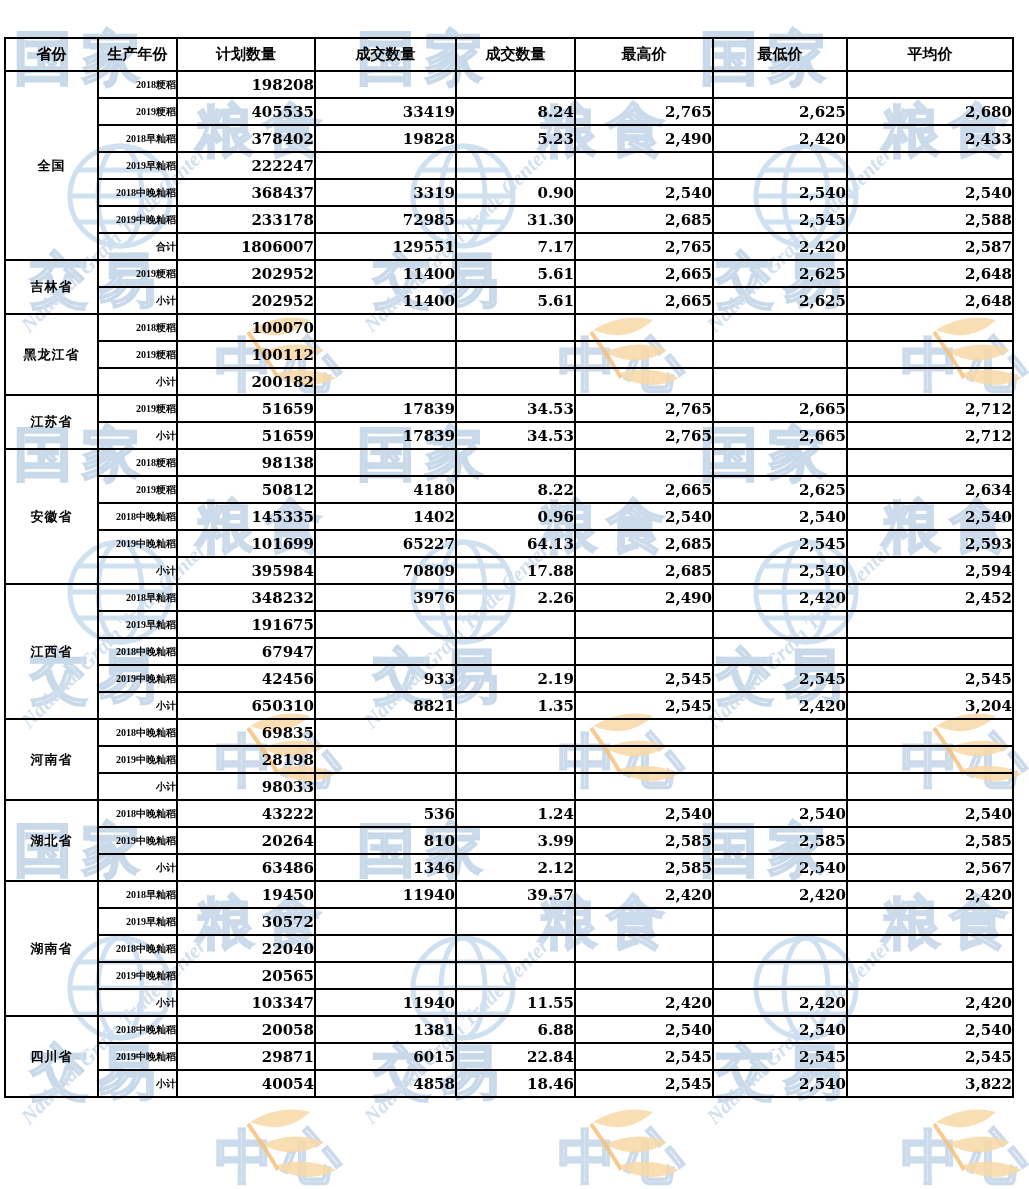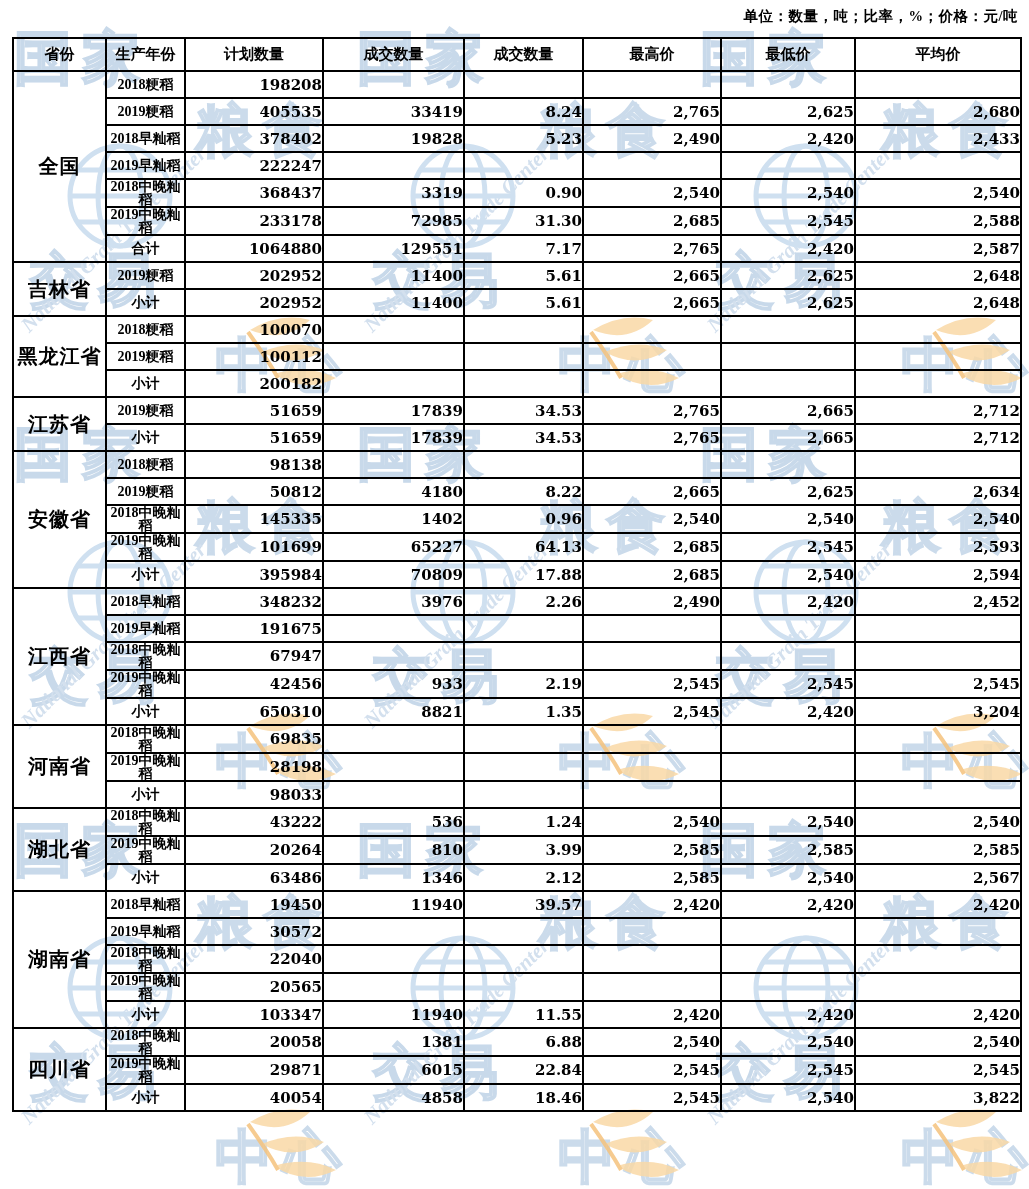--- a/index.html
+++ b/index.html
@@ -11,35 +11,35 @@
   .watermark-layer { position:absolute; left:0; top:0; width:1029px; height:1189px; z-index:0; }
   .content-layer { position:absolute; left:0; top:0; width:1029px; height:1189px; z-index:1; }
 
   .unit-note {
     position:absolute; top:7px; right:11px;
     font-size:14.5px; font-weight:bold; letter-spacing:0.5px;
     font-family:"Liberation Serif","DejaVu Serif",serif;
   }
 
   table.grain {
-    position:absolute; left:12px; top:37px;
+    position:absolute; left:4px; top:37px;
     border-collapse:collapse; table-layout:fixed;
     background:transparent;
   }
   table.grain th, table.grain td {
     border:2px solid #000; padding:0; font-weight:bold; overflow:visible;
   }
   table.grain th {
     height:31px; font-size:15px; text-align:center; vertical-align:middle;
     background:transparent;
   }
   table.grain td { height:25px; vertical-align:middle; background:transparent; }
   td.cell-num  { text-align:right; padding-right:7px; font-size:15px; font-family:"DejaVu Serif","Liberation Serif",serif; }
-  td.cell-year { text-align:center; font-size:14px; line-height:13px; word-break:break-all; }
-  td.cell-prov { text-align:center; font-size:20px; letter-spacing:1px; }
+  td.cell-year { text-align:right; font-size:10px; line-height:13px; word-break:break-all; }
+  td.cell-prov { text-align:center; font-size:13px; letter-spacing:1px; }
 </style>
 </head>
 <body>
 
 <div class="watermark-layer">
   <svg width="1029" height="1189" xmlns="http://www.w3.org/2000/svg">
     <defs>
       <pattern id="wm" width="343" height="396" patternUnits="userSpaceOnUse">
 
         <text x="14" y="78" font-size="58" font-weight="bold" fill="none" stroke="#c8d9ea" stroke-width="2" letter-spacing="10">国家</text>
@@ -63,21 +63,20 @@
           <path d="M274 374 q34 -10 62 4 q-32 16 -62 -4 z"></path>
           <path d="M248 332 q20 28 30 46" stroke="#f5c27c" stroke-width="4" fill="none"></path>
         </g>
       </pattern>
     </defs>
     <rect x="0" y="0" width="1029" height="1189" fill="url(#wm)"></rect>
   </svg>
 </div>
 
 <div class="content-layer">
-  <div class="unit-note">单位：数量，吨；比率，%；价格：元/吨</div>
 
   <table class="grain">
     <colgroup>
       <col style="width:93px">
         <col style="width:79px">
         <col style="width:138px">
         <col style="width:141px">
       <col style="width:119px">
         <col style="width:138px">
         <col style="width:134px">
@@ -146,21 +145,21 @@
           <td class="cell-year">2019中晚籼稻</td>
           <td class="cell-num">233178</td>
           <td class="cell-num">72985</td>
           <td class="cell-num">31.30</td>
           <td class="cell-num">2,685</td>
           <td class="cell-num">2,545</td>
           <td class="cell-num">2,588</td>
         </tr>
         <tr>
           <td class="cell-year">合计</td>
-          <td class="cell-num">1064880</td>
+          <td class="cell-num">1806007</td>
           <td class="cell-num">129551</td>
           <td class="cell-num">7.17</td>
           <td class="cell-num">2,765</td>
           <td class="cell-num">2,420</td>
           <td class="cell-num">2,587</td>
         </tr>
         <tr>
           <td class="cell-prov" rowspan="2">吉林省</td>
           <td class="cell-year">2019粳稻</td>
           <td class="cell-num">202952</td>

